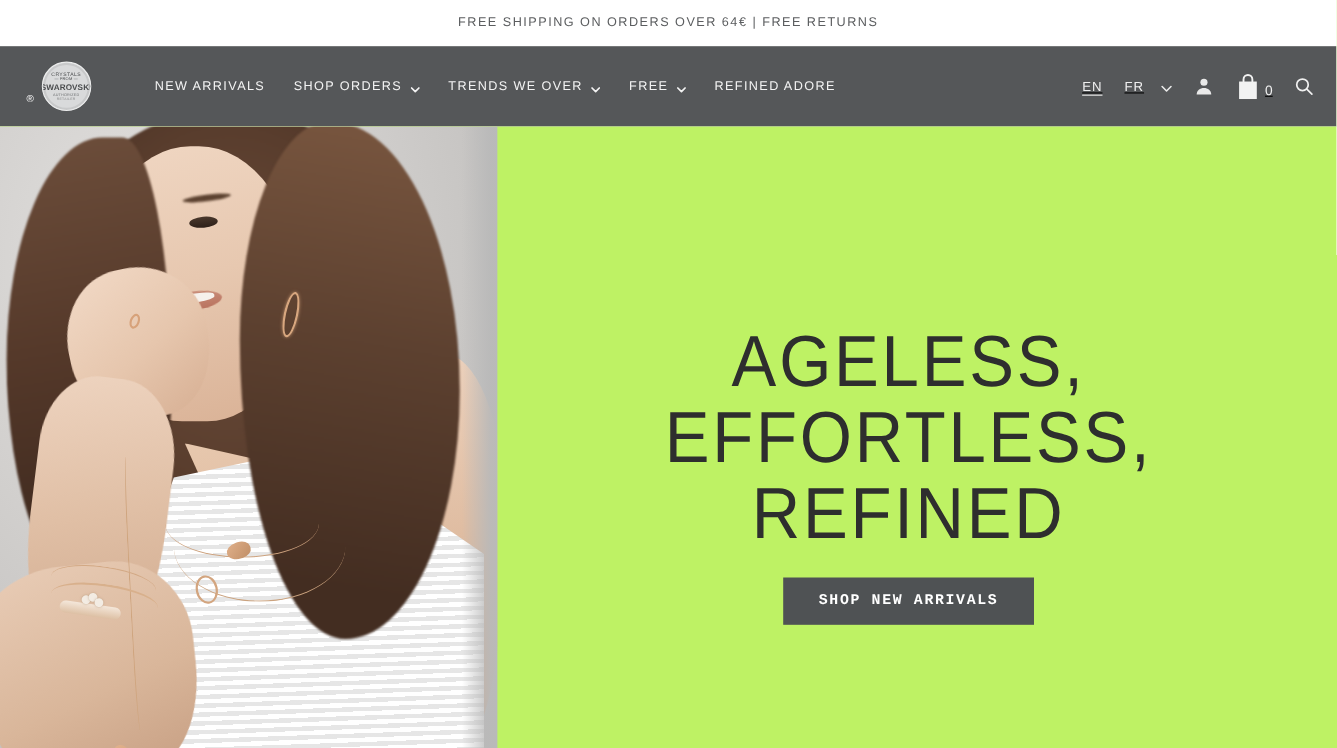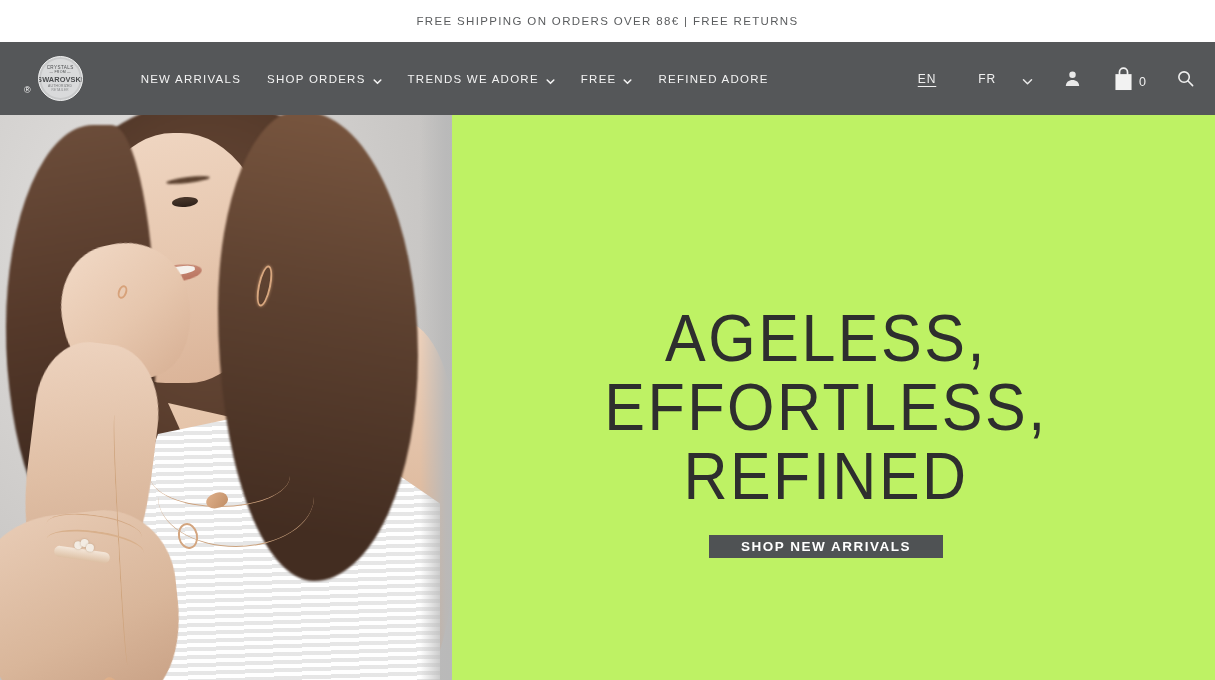--- a/index.html
+++ b/index.html
@@ -60,21 +60,21 @@
     display:flex; align-items:flex-end; gap:7px;
     color:#f3f3f3; font-size:11.5px; letter-spacing:1.25px;
     white-space:nowrap; cursor:pointer;
   }
   .chev{ display:inline-block; width:9px; height:9px; position:relative; top:1px; }
   .chev svg{ display:block; }
 
   
   .hdr-right{
     position:absolute; right:20px; top:0; height:100%;
-    display:flex; align-items:center; gap:11px;
+    display:flex; align-items:center; gap:0;text-decoration:underline;
   }
   .lang{
     color:#f0f0f0; font-size:12px; letter-spacing:.9px;
     cursor:pointer; padding:2px 1px;
   }
   .lang.active{ text-decoration:underline; text-underline-offset:3px; }
   .lang-gap{ width:18px; }
   .lang-chev{ margin-left:14px; width:11px; height:11px; color:#eaeaea; }
   .icon-btn{ margin-left:19px; display:flex; align-items:center; cursor:pointer; color:#f0f0f0; }
   .bag-wrap{ display:flex; align-items:flex-end; margin-left:19px; cursor:pointer; }
@@ -269,29 +269,29 @@
     transform:scaleY(1.08);
   }
   .hero-sub{
     margin-top:34px; font-size:20.5px; line-height:1.3;
     color:#5b5b5b; font-weight:400; max-width:500px; letter-spacing:.1px;
   }
   .hero-cta{
     margin-top:32px; background:#4f5254; color:#ffffff;
     border:none; cursor:pointer;
     font-size:13.5px; letter-spacing:1.5px; font-weight:700;
-    padding:4px 32px;
-    font-family:Liberation Sans, sans-serif;
+    padding:14px 32px;
+    font-family:Liberation Mono, monospace;
   }
 </style>
 </head>
 <body>
 
 <div class="announce">
-  <span class="announce-text">FREE SHIPPING ON ORDERS OVER 88€ | FREE RETURNS</span>
+  <span class="announce-text">FREE SHIPPING ON ORDERS OVER 64€ | FREE RETURNS</span>
 </div>
 
 <div class="header">
 
   <a class="brand">
     <span class="logo-tm">®</span>
     <span class="seal">
       <span class="s1">CRYSTALS</span>
       <span class="s2">— FROM —</span>
       <span class="s3">SWAROVSKI</span>
@@ -306,21 +306,21 @@
     </div>
     <div class="nav-item">
       <span>SHOP ORDERS</span>
       <span class="chev">
         <svg viewBox="0 0 12 12" width="9" height="9">
             <path d="M1.6 4 L6 8.4 L10.4 4" stroke="#f3f3f3" stroke-width="2.1" fill="none" stroke-linecap="round" stroke-linejoin="round"></path>
           </svg>
       </span>
     </div>
     <div class="nav-item">
-      <span>TRENDS WE ADORE</span>
+      <span>TRENDS WE OVER</span>
       <span class="chev">
         <svg viewBox="0 0 12 12" width="9" height="9">
             <path d="M1.6 4 L6 8.4 L10.4 4" stroke="#f3f3f3" stroke-width="2.1" fill="none" stroke-linecap="round" stroke-linejoin="round"></path>
           </svg>
       </span>
     </div>
     <div class="nav-item">
       <span>FREE</span>
       <span class="chev">
         <svg viewBox="0 0 12 12" width="9" height="9">

